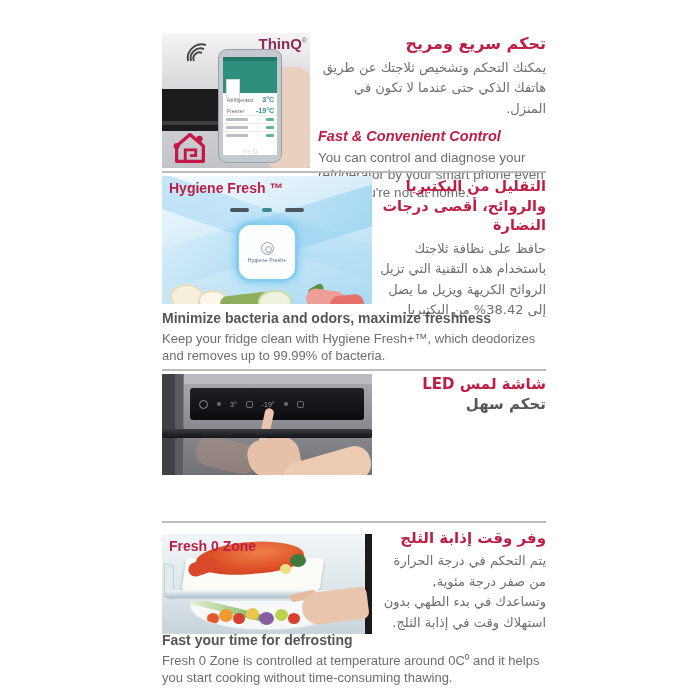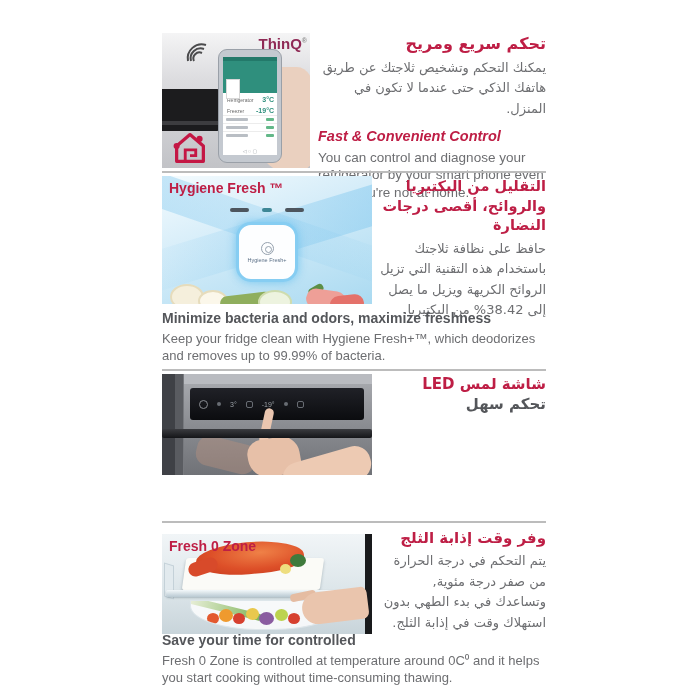--- a/index.html
+++ b/index.html
@@ -271,18 +271,18 @@
         <div class="v v7"></div>
       </div>
       <div class="fing4"></div>
       <div class="hand4"></div>
     </div>
     <div class="ar4 ar">
       <div class="ar-title">وفر وقت إذابة الثلج</div>
       <div class="ar-body">يتم التحكم في درجة الحرارة من صفر درجة مئوية, وتساعدك في بدء الطهي بدون استهلاك وقت في إذابة الثلج.</div>
     </div>
     <div class="en4">
-      <div class="en-title">Save your time for controlled</div>
+      <div class="en-title">Fast your time for defrosting</div>
       <div class="en-body">Fresh 0 Zone is controlled at temperature around 0C⁰ and it helps you start cooking without time-consuming thawing.</div>
     </div>
   </div>
 
 </div>
 
 </body></html>

